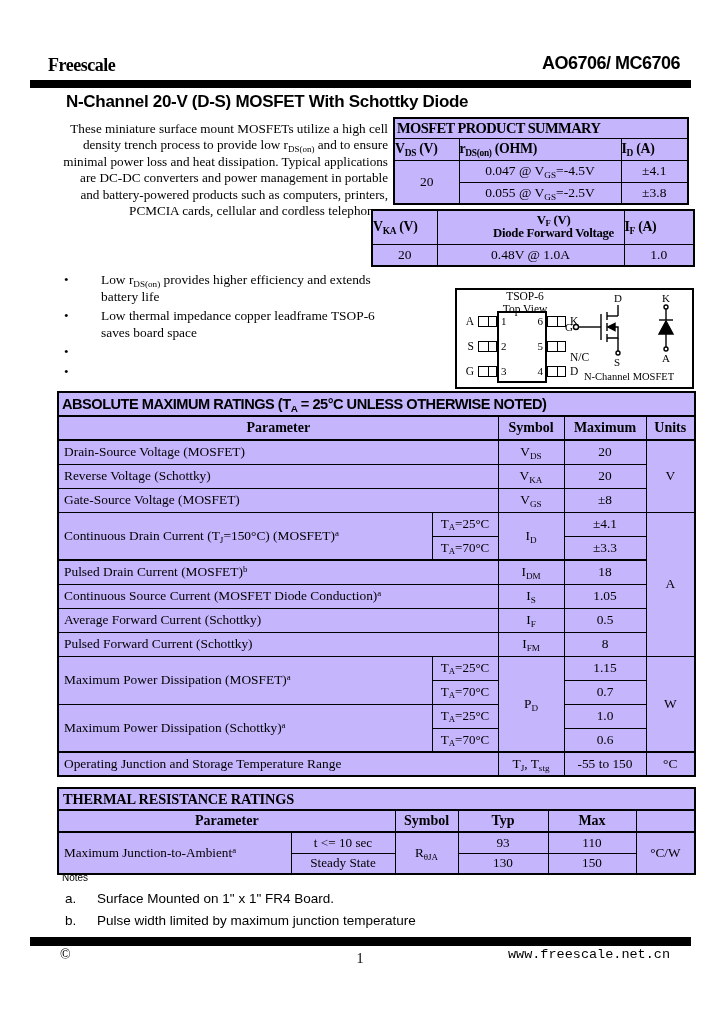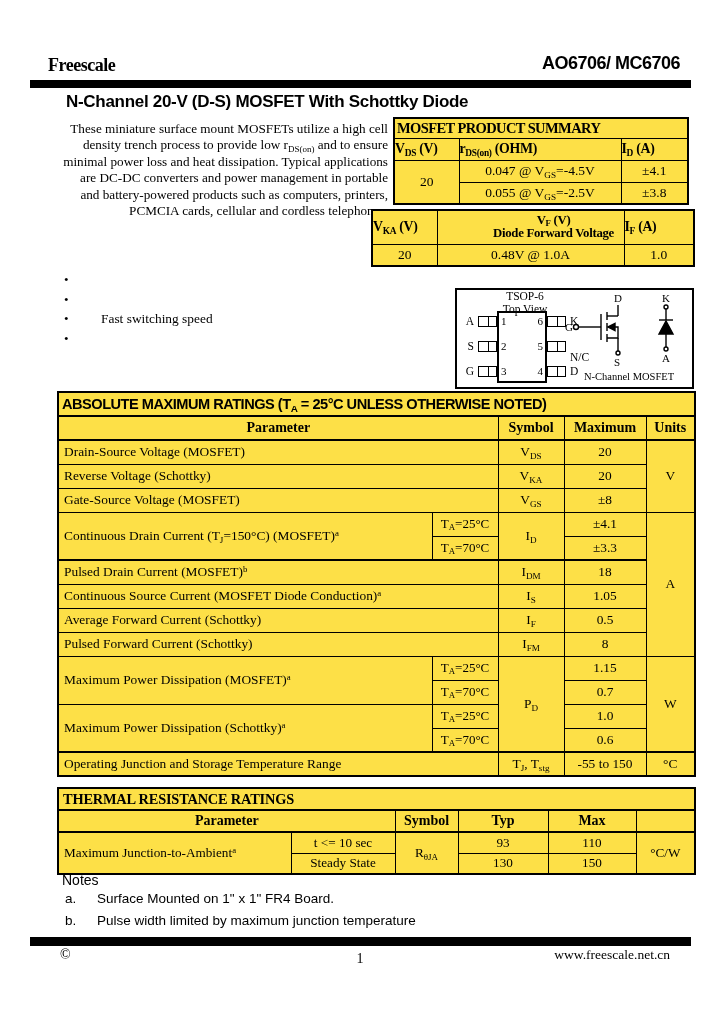--- a/index.html
+++ b/index.html
@@ -22,21 +22,21 @@
                font-family:"Liberation Sans",sans-serif; letter-spacing:-0.3px; }
 
   .descr { position:absolute; left:62px; top:121px; width:326px;
            font-size:13.2px; line-height:16.4px; text-align:right; }
 
   .features { position:absolute; left:64px; top:272px; width:330px; }
   .feat { display:flex; margin-bottom:3px; }
   .feat .dot { width:37px; font-size:13px; line-height:16.5px; }
   .feat .ftxt { width:280px; font-size:13.4px; line-height:16.5px; }
 
-  table.tbl { position:absolute; border-collapse:collapse; table-layout:fixed; background:#fde047; }
+  table.tbl { position:absolute; border-collapse:collapse; table-layout:fixed; background:#c4b5fd; }
   table.tbl td { border:1px solid #000; overflow:hidden; }
   table.tbl { border:2px solid #000; }
   td.c { text-align:center; }
   td.p { text-align:left; padding-left:5px; }
 
   .sum td { font-size:13.5px; height:22px; }
   .sum .ttl { font-weight:bold; font-size:14.5px; letter-spacing:-0.6px; padding-left:2px; height:20px; }
   .sum .hd  { font-weight:bold; text-align:left; font-size:13.8px; letter-spacing:-0.3px; }
   .sum .hd2 { font-weight:bold; text-align:center; font-size:12.8px; line-height:13.5px; letter-spacing:-0.3px;padding-left:46px; }
 
@@ -57,30 +57,30 @@
   .pkg-title { position:absolute; left:495px; top:290px; width:60px; text-align:center;
                font-size:11.5px; line-height:12.5px; }
   .pkg-chip { position:absolute; left:497px; top:311px; width:50px; height:72px; border:2px solid #000; }
   .stub { position:absolute; width:19px; height:11px; border:1.5px solid #000; background:#fff; }
   .stub::after { content:""; position:absolute; left:50%; top:-1px; bottom:-1px; border-left:1.5px solid #000; }
   .pin-num { position:absolute; font-size:11px; line-height:11px; }
   .pin-lbl { position:absolute; font-size:11.5px; line-height:11px; }
   .pkg-caption { position:absolute; left:568px; top:371px; width:122px; text-align:center; font-size:10.5px; }
   .sym-svg { position:absolute; left:565px; top:292px; }
 
-  .notes-head { position:absolute; left:62px; top:872px; font-family:"Liberation Sans",sans-serif; font-size:14px; }
+  .notes-head { position:absolute; left:62px; top:872px; font-family:"Liberation Sans",sans-serif; font-size:10px; }
   .notes { position:absolute; left:65px; top:891px; width:560px; font-family:"Liberation Sans",sans-serif; }
   .note { display:flex; margin-bottom:7px; }
   .note .nlabel { width:32px; font-size:13.5px; }
   .note .ntext { font-size:13.5px; }
 
   .bar-bottom { position:absolute; left:30px; top:937px; width:661px; height:9px; background:#000; }
   .copyright { position:absolute; left:60px; top:947px; font-size:14px; }
   .pageno { position:absolute; left:0; top:951px; width:720px; text-align:center; font-size:14px; }
-  .website { position:absolute; right:50px; top:947px; font-family:Liberation Serif, serif; font-size:13.5px; }
+  .website { position:absolute; right:50px; top:947px; font-family:Liberation Mono, monospace; font-size:13.5px; }
 </style>
 </head>
 <body>
 
 <div class="page">
 
   <div class="brand">Freescale</div>
   <div class="partno">AO6706/ MC6706</div>
   <div class="bar-top"></div>
   <div class="doc-title">N-Channel 20-V (D-S) MOSFET With Schottky Diode</div>
@@ -133,27 +133,28 @@
       <td class="c">20</td>
       <td class="c">0.48V @ 1.0A</td>
       <td class="c">1.0</td>
     </tr>
   </tbody>
     </table>
 
   <div class="features">
     <div class="feat">
       <span class="dot">•</span>
+      <span class="ftxt">Low r<sub>DS(on)</sub> provides higher efficiency and extends battery life</span>
     </div>
     <div class="feat">
       <span class="dot">•</span>
+      <span class="ftxt">Low thermal impedance copper leadframe TSOP-6 saves board space</span>
     </div>
     <div class="feat">
       <span class="dot">•</span>
-      <span class="ftxt">Fast switching speed</span>
     </div>
     <div class="feat">
       <span class="dot">•</span>
     </div>
   </div>
 
   <div class="pkg-box"></div>
   <div class="pkg-title">
     <div>TSOP-6</div>
     <div>Top View</div>

